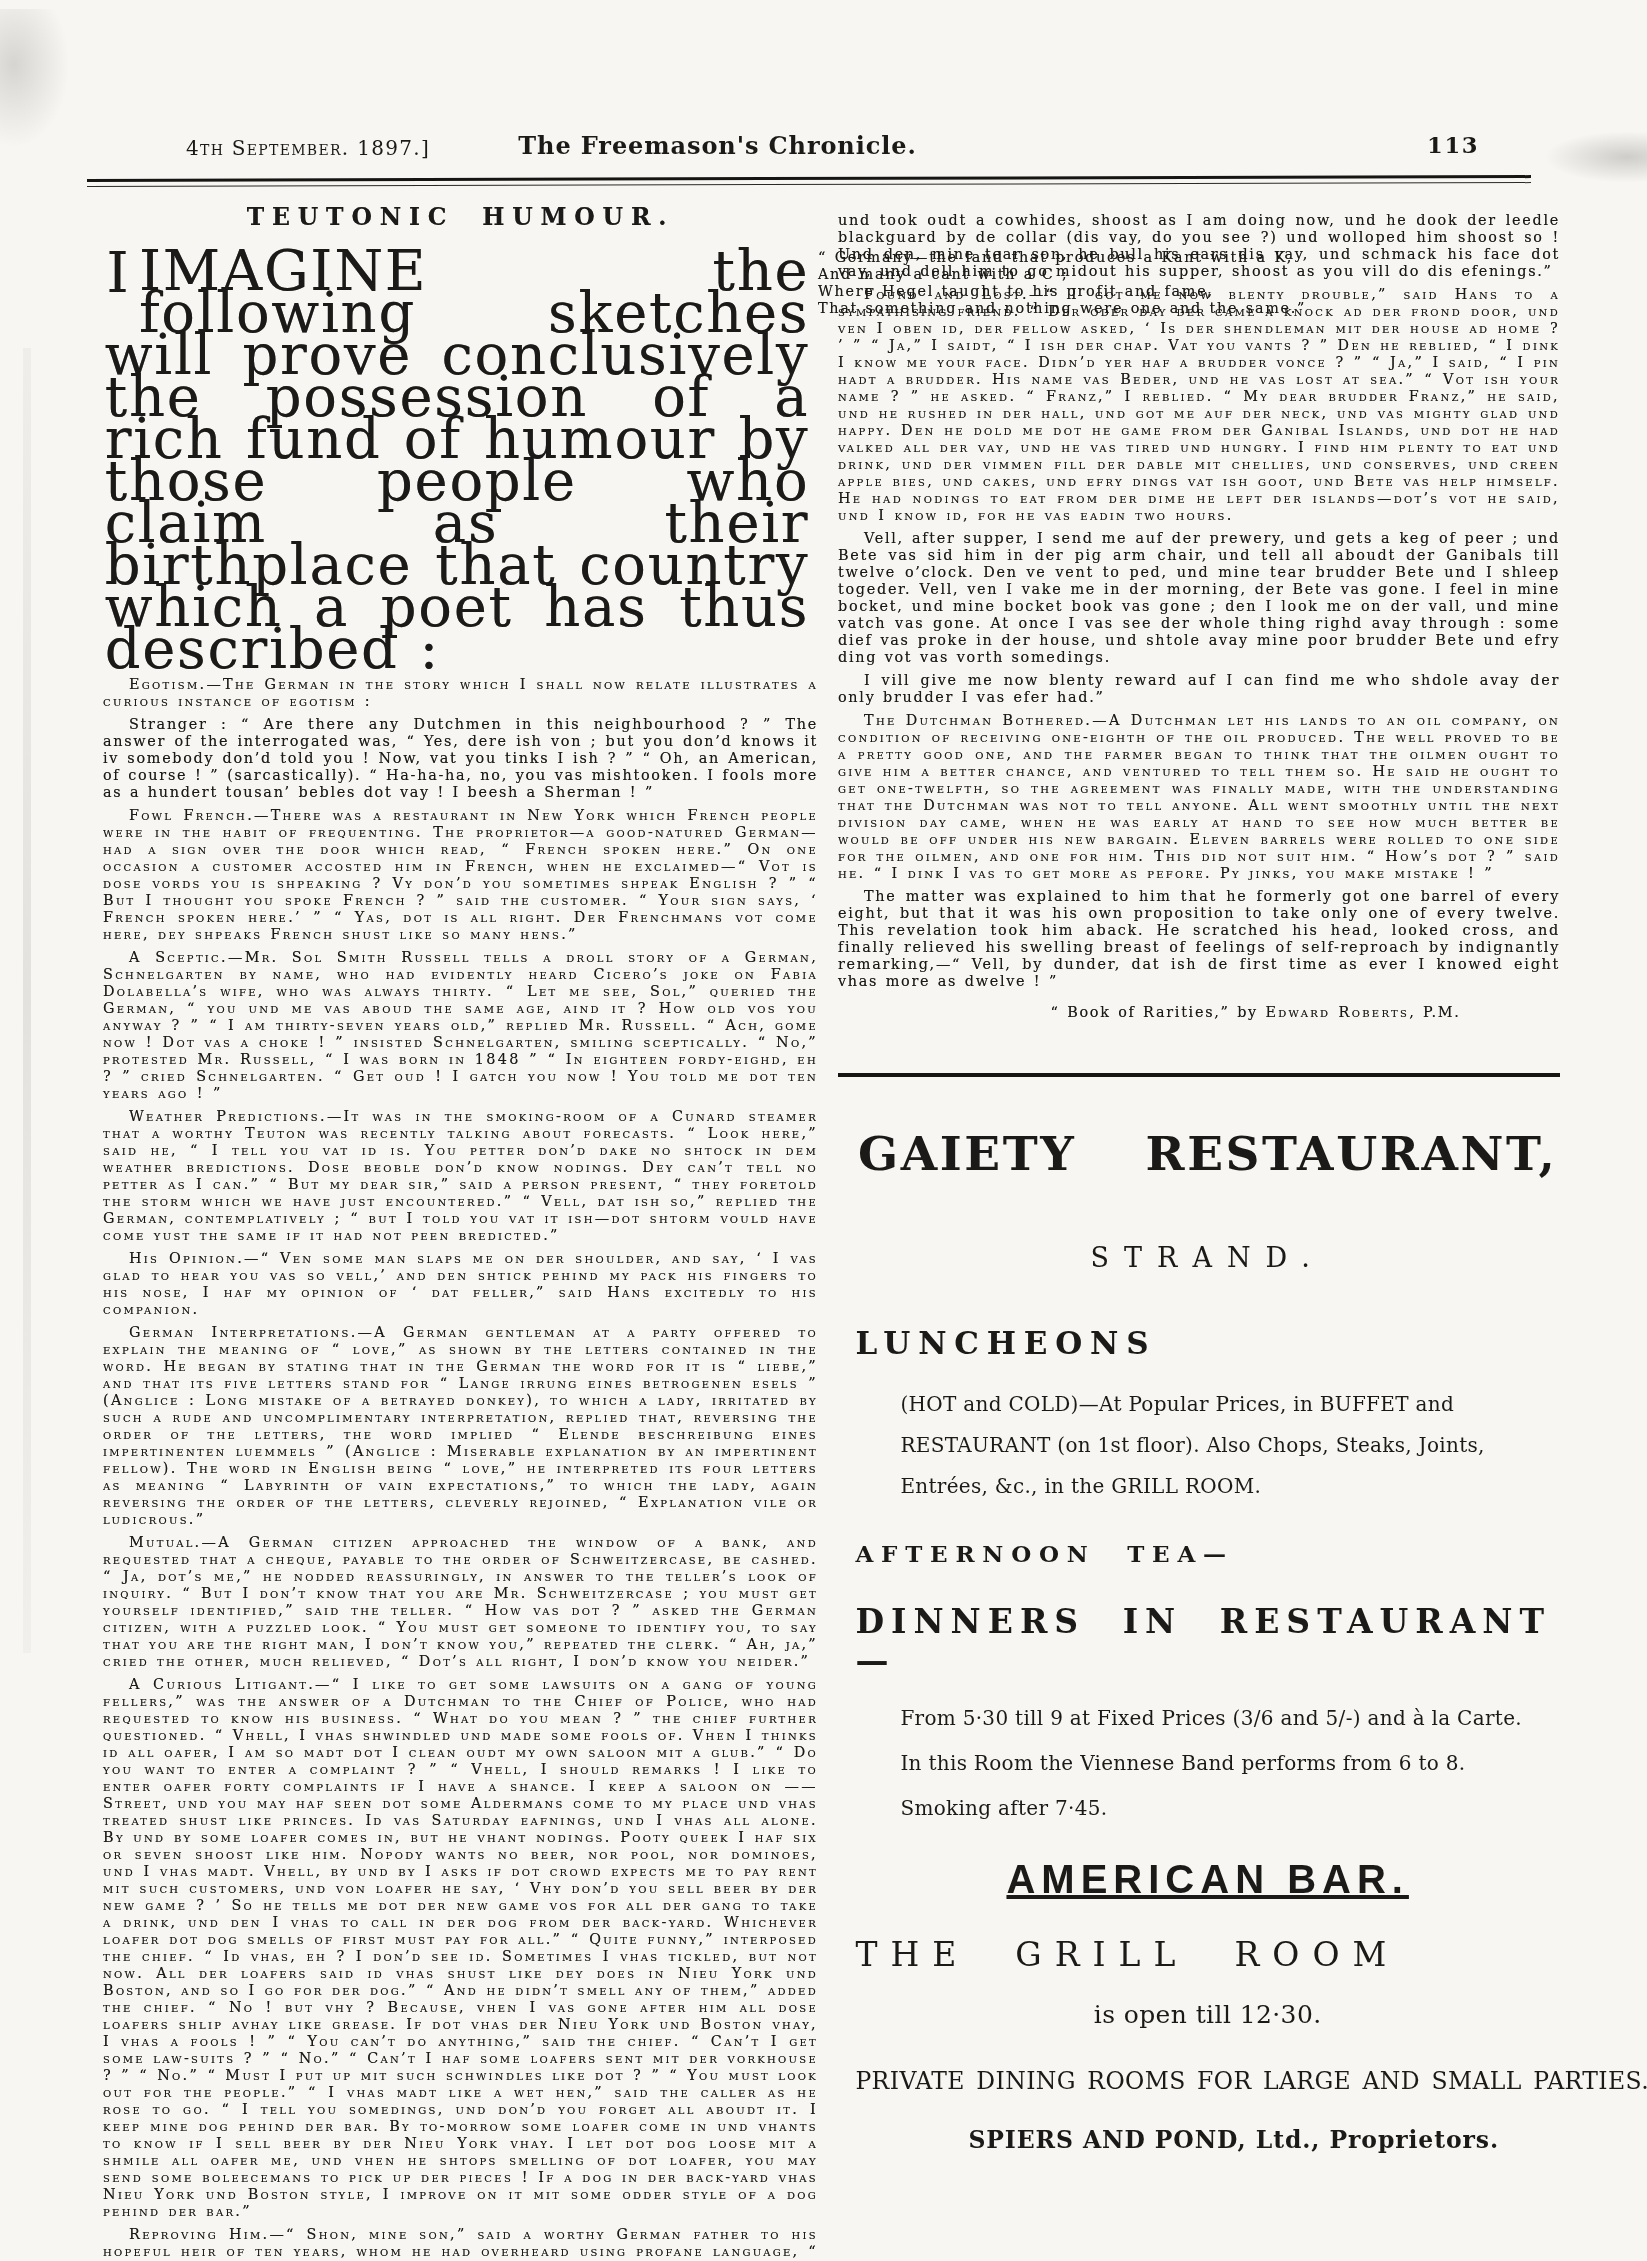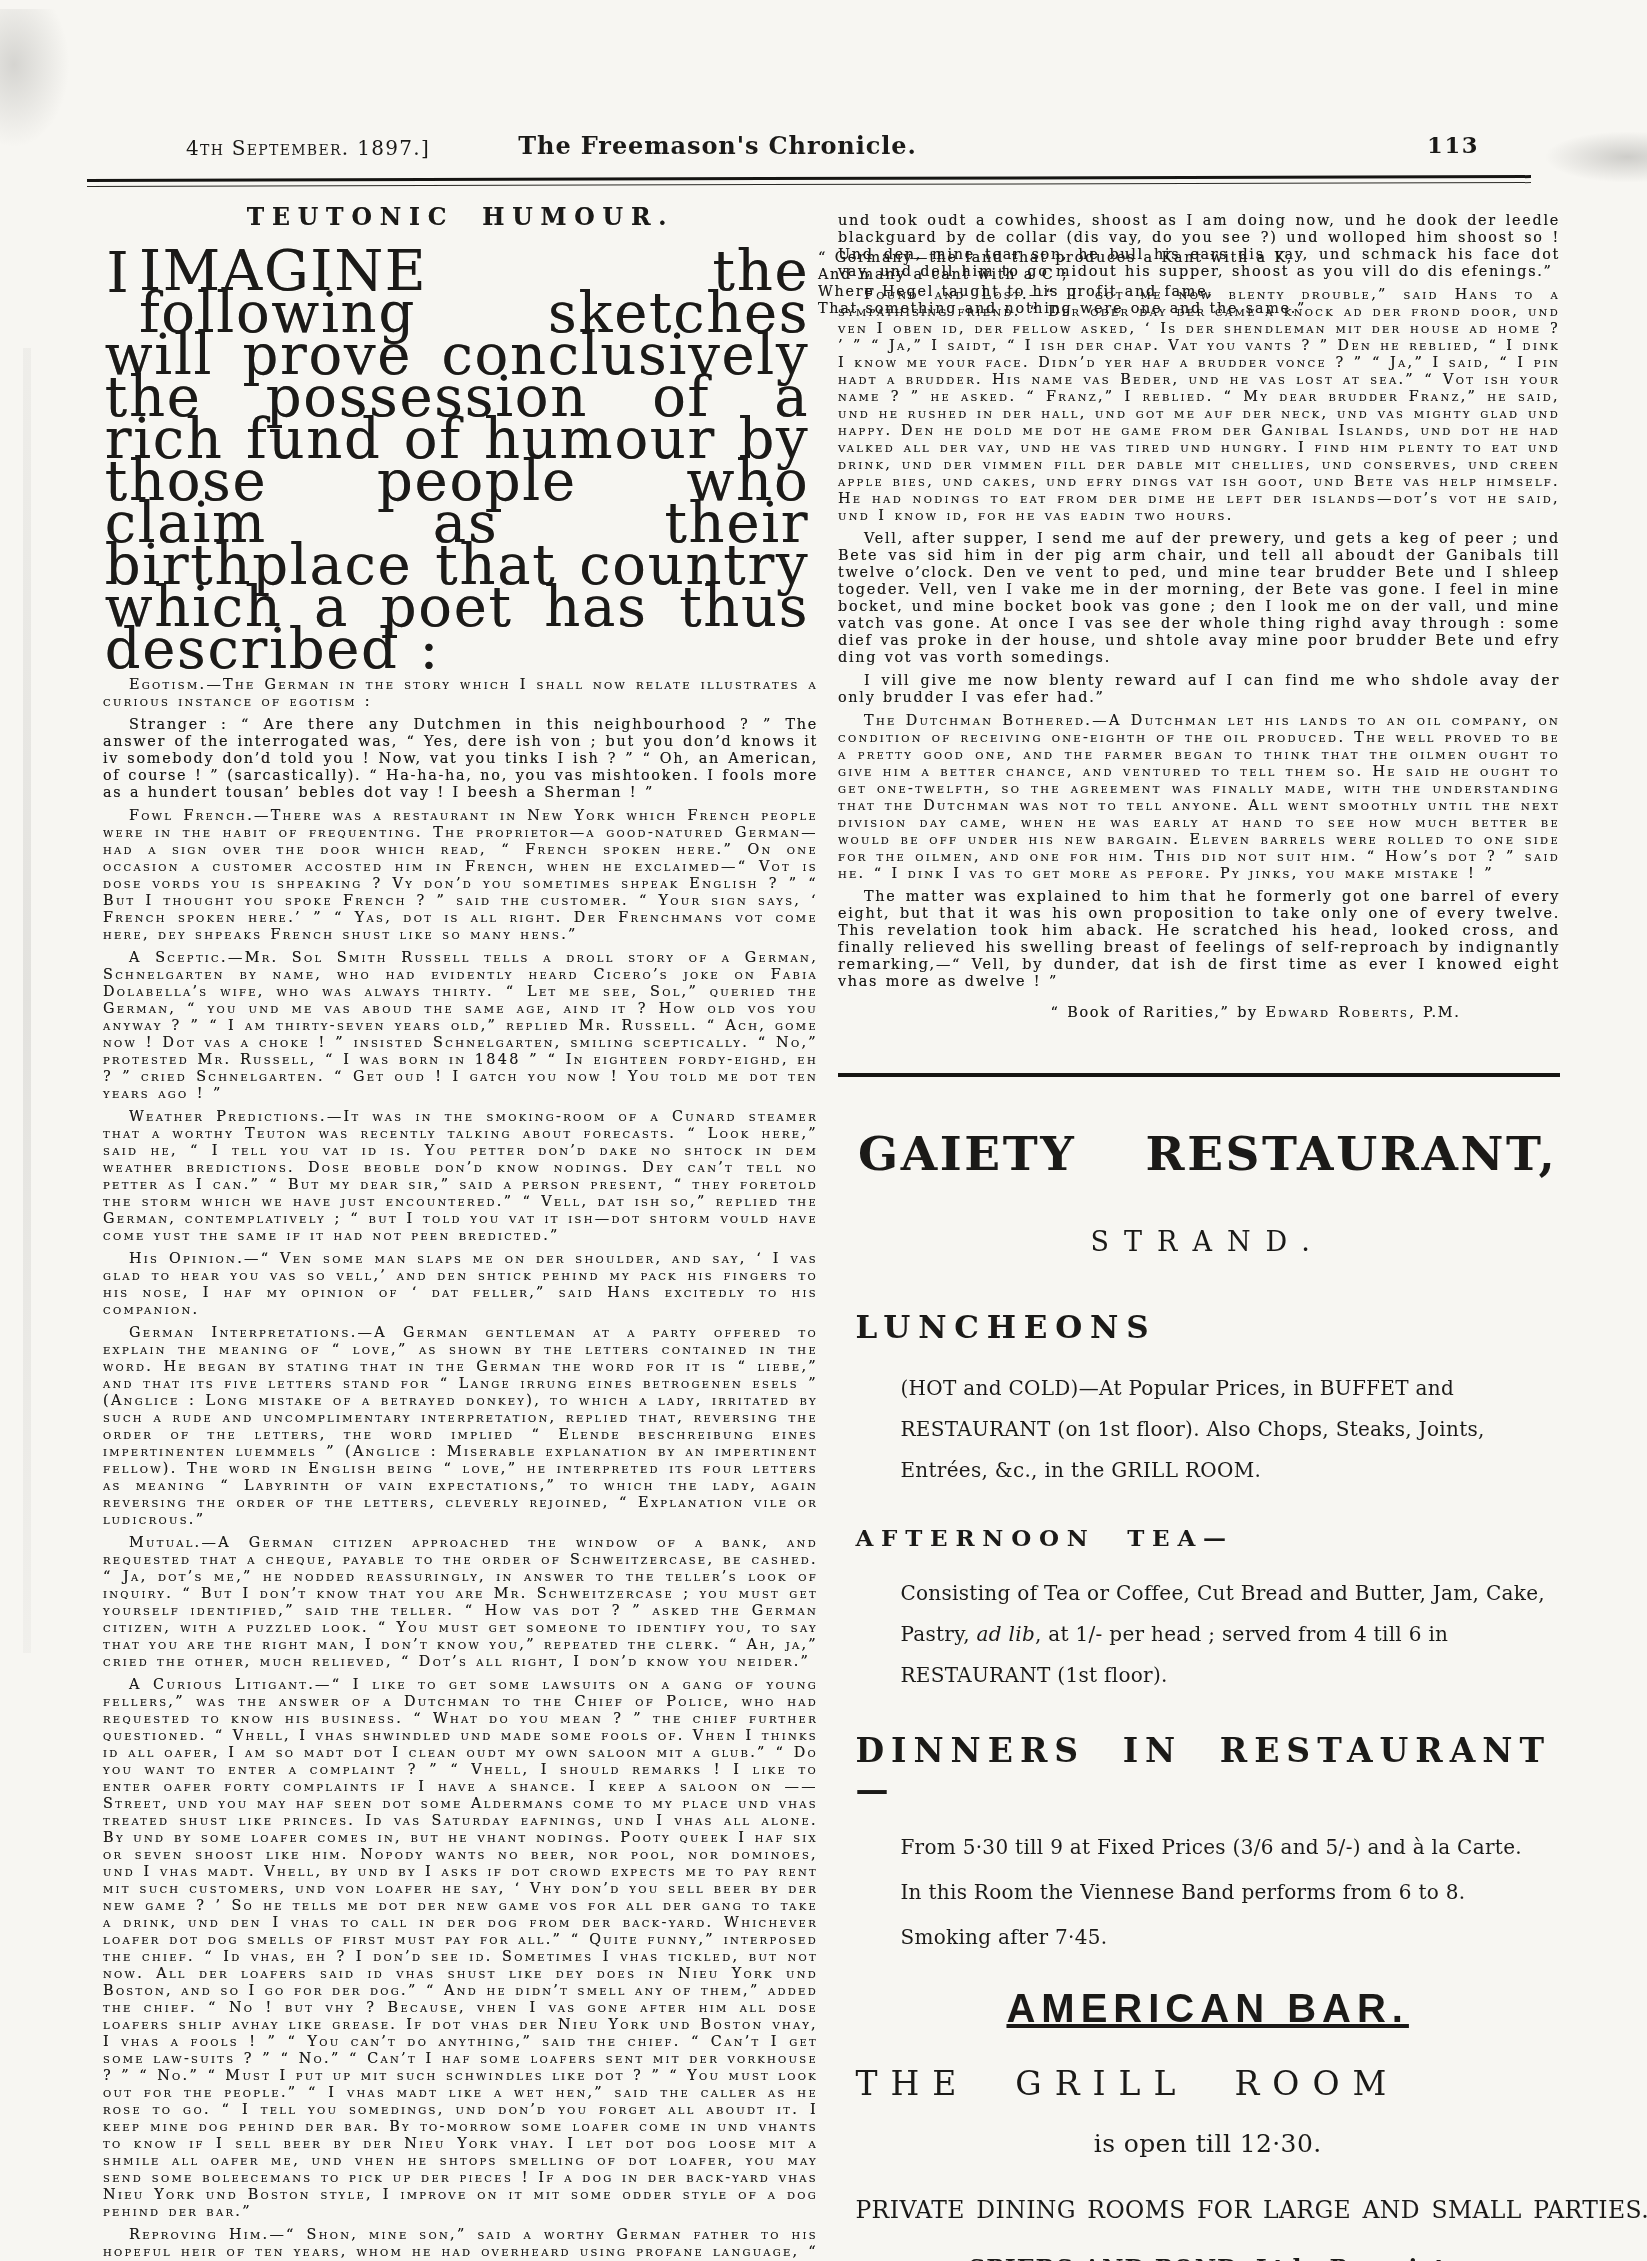--- a/index.html
+++ b/index.html
@@ -82,21 +82,21 @@
     padding-left:17.4px;box-sizing:border-box;
     color:#1b1a18;
   }
   .ad-title{
     text-align:center;font-size:47px;font-weight:bold;
     letter-spacing:2.6px;word-spacing:50px;
     margin:38px 0 0 0;
   }
   .ad-strand{
     text-align:center;font-size:27px;letter-spacing:15px;
-    margin:45px 0 0 0;
+    margin:61px 0 0 0;
   }
   .ad-h-luncheons{
     font-size:31px;font-weight:bold;letter-spacing:7.8px;
     margin:52px 0 0 0;
   }
   .ad-body{
     font-size:20px;line-height:41px;letter-spacing:0.3px;
     margin:22.6px 0 0 45px;text-align:left;
   }
   .ad-h-tea{
@@ -188,23 +188,20 @@
 <div class="ad-rule"></div>
 
 <div class="advert">
   <div class="ad-title">GAIETY RESTAURANT,</div>
   <div class="ad-strand">STRAND.</div>
 
   <div class="ad-h-luncheons">LUNCHEONS</div>
   <div class="ad-body">(HOT and COLD)—At Popular Prices, in BUFFET and RESTAURANT (on 1st floor).   Also Chops, Steaks, Joints, Entrées, &amp;c., in the GRILL ROOM.</div>
 
   <div class="ad-h-tea">AFTERNOON TEA—</div>
-  <div class="ad-body">
-    <span>Consisting of Tea or Coffee, Cut Bread and Butter, Jam, Cake, Pastry, </span><span class="ital">ad lib</span><span>, at 1/- per head ; served from 4 till 6 in RESTAURANT (1st floor).</span>
-  </div>
 
   <div class="ad-h-dinners">DINNERS IN RESTAURANT—</div>
   <div class="ad-line first">From 5·30 till 9 at Fixed Prices (3/6 and 5/-) and à la Carte.</div>
   <div class="ad-line">In this Room the Viennese Band performs from 6 to 8.</div>
   <div class="ad-line">Smoking after 7·45.</div>
 
   <div class="ad-american">AMERICAN BAR.</div>
   <div class="ad-grill">THE GRILL ROOM</div>
   <div class="ad-open">is open till 12·30.</div>
   <div class="ad-private">PRIVATE DINING ROOMS FOR LARGE AND SMALL PARTIES.</div>

